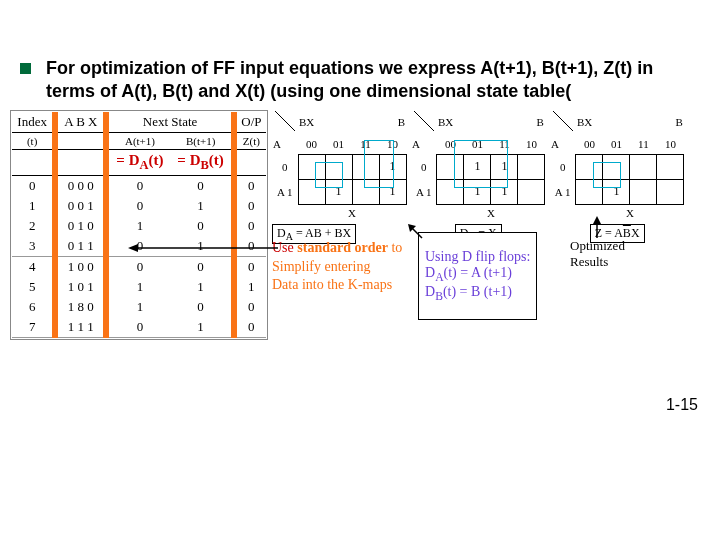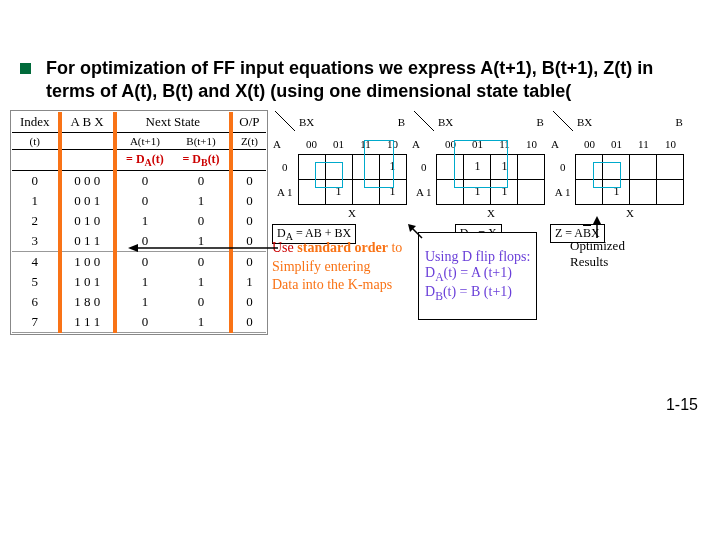--- a/index.html
+++ b/index.html
@@ -12,24 +12,24 @@
   .bullet-block{padding:12px 18px 4px 46px;position:relative}
   .bullet-sq{position:absolute;left:20px;top:18px;width:11px;height:11px;background:#006a3a}
   .bullet-text{font-size:18px;font-weight:bold;line-height:1.25}
   .content{position:relative;margin:4px 10px 0 10px}
   
   .stab{position:absolute;left:0;top:0;width:258px;font-family:'Times New Roman',serif;font-size:13px}
   .stab table{border-collapse:collapse;width:100%}
   .stab th,.stab td{text-align:center;padding:2px 2px}
   .stab .hdr td{border-bottom:1px solid #000}
   .stab .hdr2 td{border-bottom:1px solid #000;font-size:11px}
-  .vline{border-right:4px solid #f97316}
+  .vline{border-right:6px solid #f97316}
   .midline td{border-top:1px solid #999}
   .botline td{border-bottom:1px solid #999}
-  .redtiny{color:#c00;font-size:12px;font-weight:bold}
+  .redtiny{color:#c00;font-size:15px;font-weight:bold}
   .stab-outer{border:1px solid #888;padding:1px}
   
   .kmaps{position:absolute;left:262px;top:0;width:440px}
   .km-tbl{border-collapse:collapse}
   .km-tbl td{border:1px solid #000;width:24px;height:22px;text-align:center;font-family:'Times New Roman',serif;font-size:12px}
   .km-tbl td.nb{border:none;width:20px;height:18px;font-size:11px}
   .km-tbl td.tb{border:none;height:14px;font-size:11px}
   .cyanbox{border:1.5px solid #00aacc;position:absolute;pointer-events:none}
   .eqbox{border:1px solid #000;font-family:'Times New Roman',serif;font-size:12px;padding:1px 4px;display:inline-block;margin-top:3px;background:#fff}
   .ovl{text-decoration:overline}
@@ -261,21 +261,21 @@
                 <td></td>
                 <td></td>
               </tr>
           <tr>
                 <td class="tb"></td>
                 <td class="tb" colspan="4">X</td>
               </tr>
         </tbody>
           </table>
         <div class="cyanbox" style="left:43px;top:52px;width:26px;height:24px"></div>
-        <div style=""><div class="eqbox"><span>Z = A</span><span class="ovl">B</span><span>X</span></div></div>
+        <div style="text-align:center"><div class="eqbox"><span>Z = A</span><span class="ovl">B</span><span>X</span></div></div>
       </div>
     </div>
 
     <div style="position:absolute;left:262px;top:128px">
       <span class="redtxt">Use </span><span class="blktxt">standard order</span><span class="blktxt" style="font-weight:normal"> to</span>
     </div>
     <div class="blktxt" style="position:absolute;left:262px;top:148px;font-weight:normal;line-height:1.3">
       <div>Simplify entering</div>
         <div>Data into the K-maps</div>
     </div>

